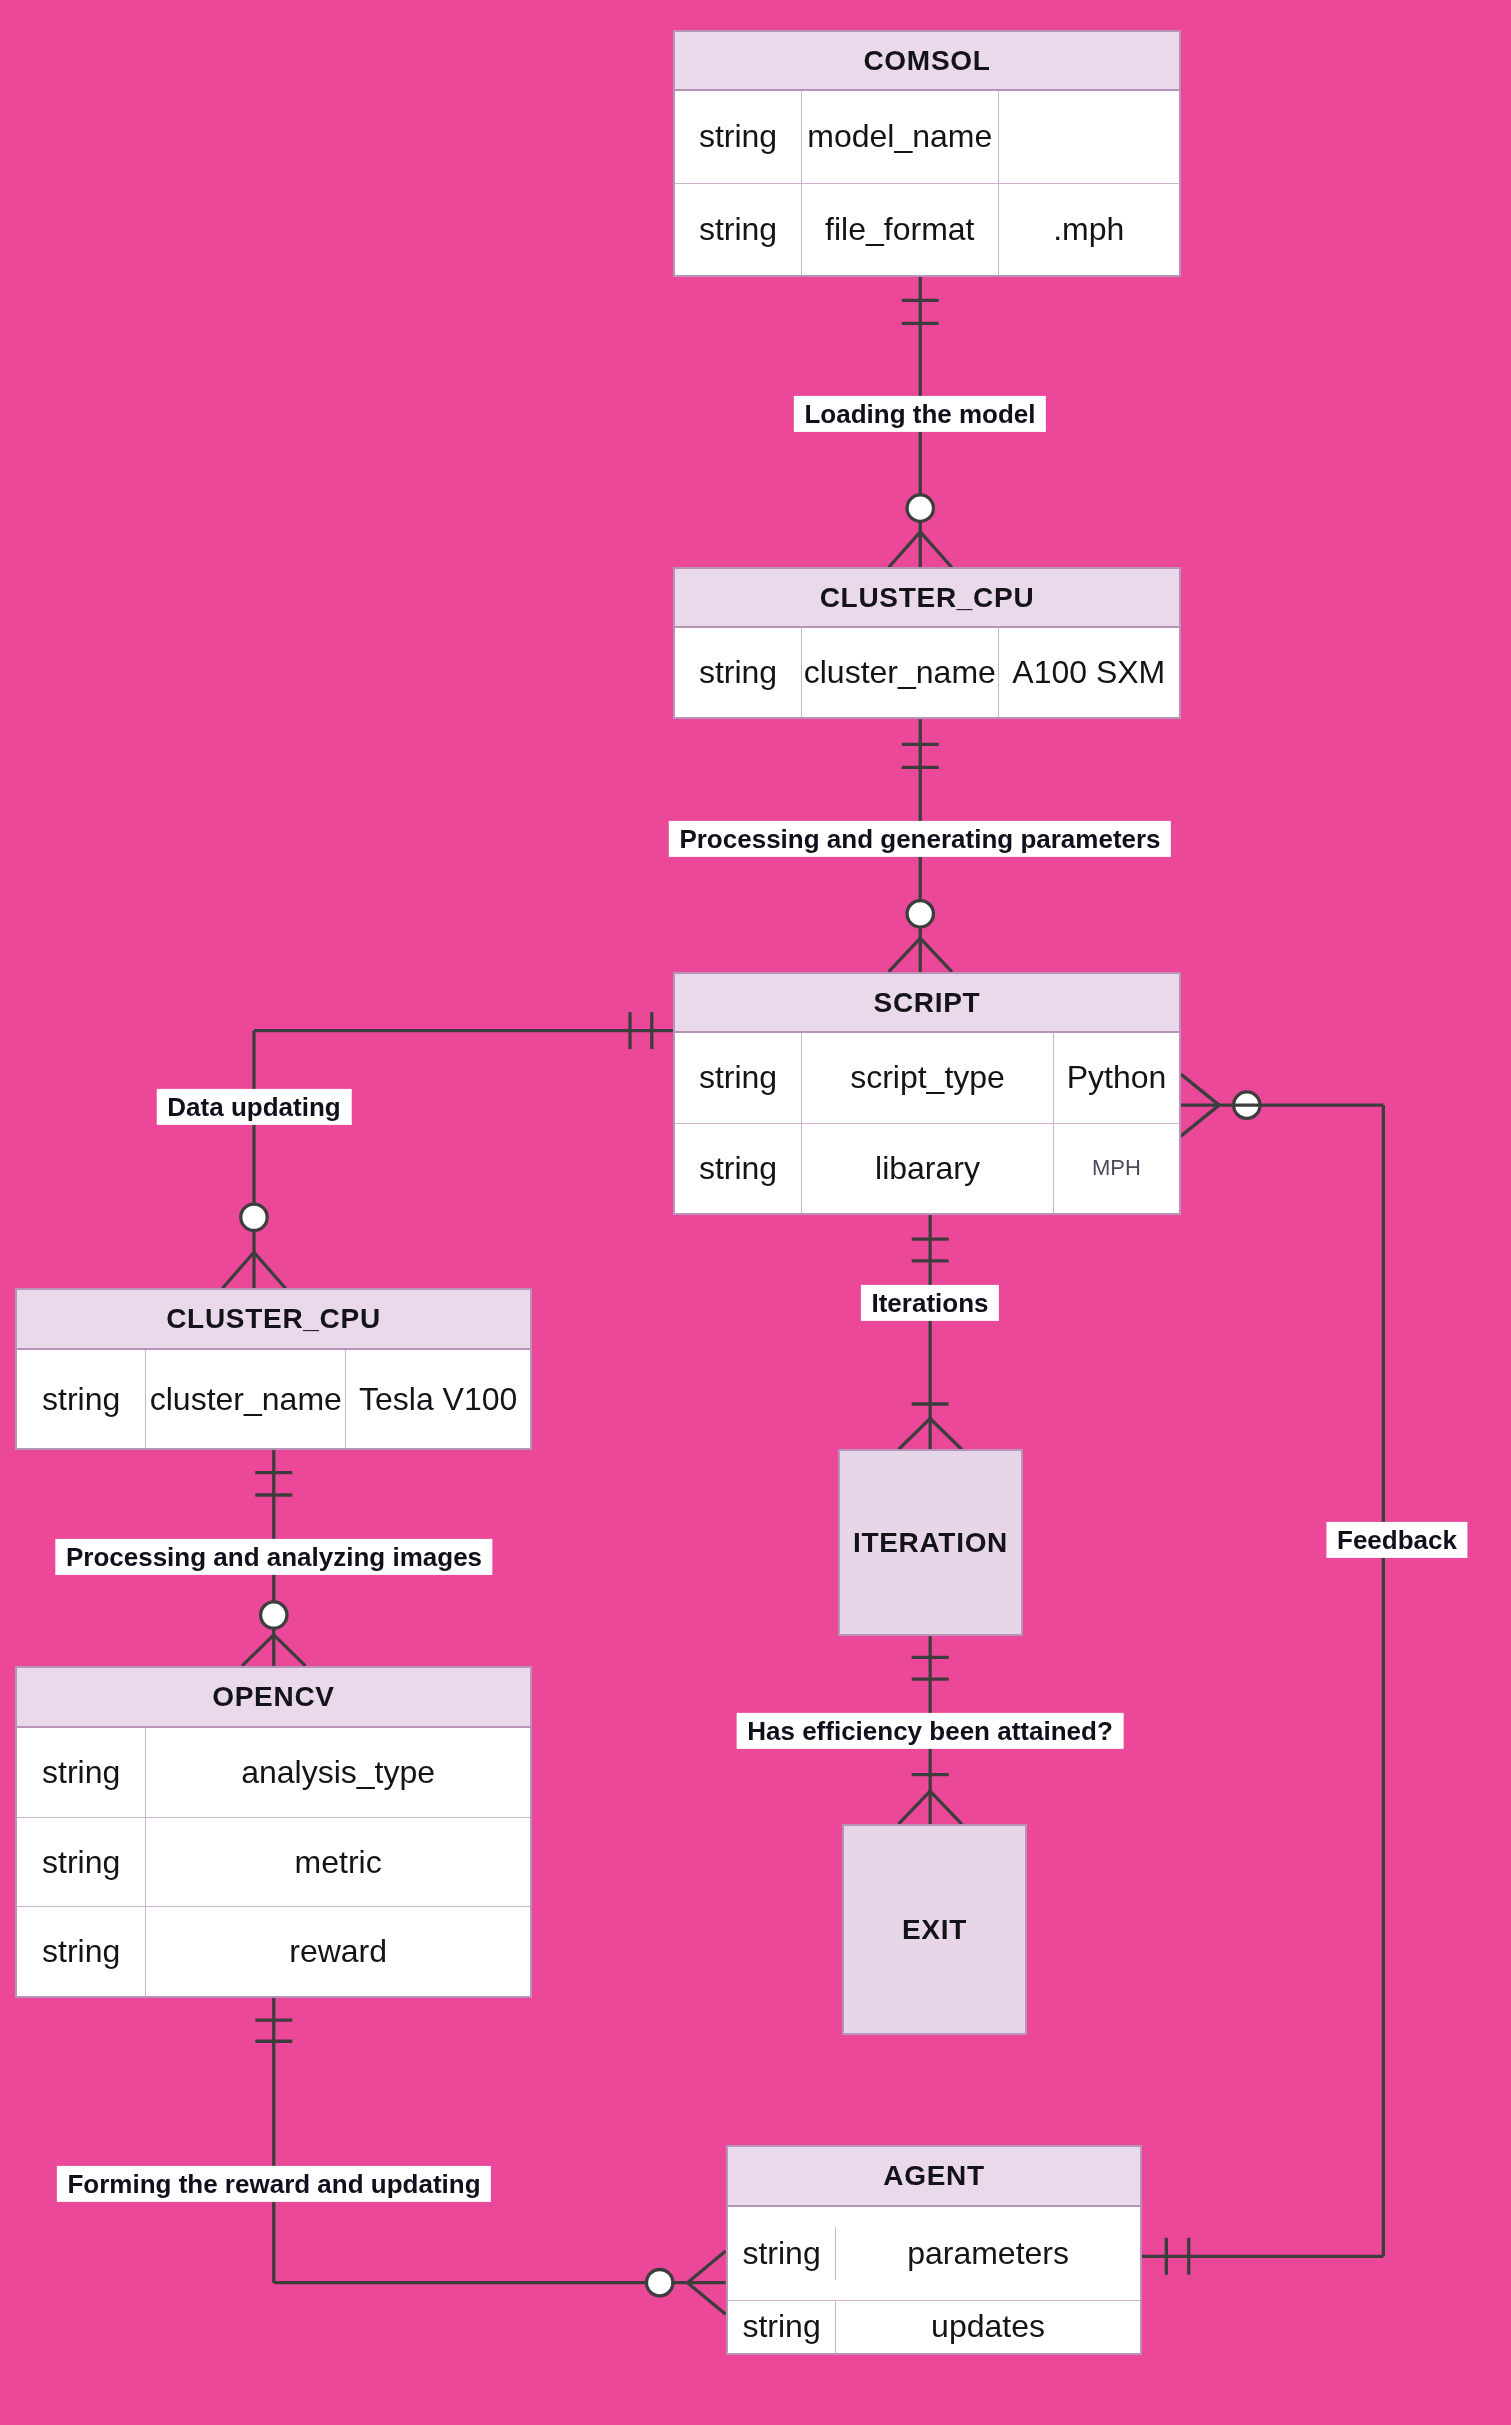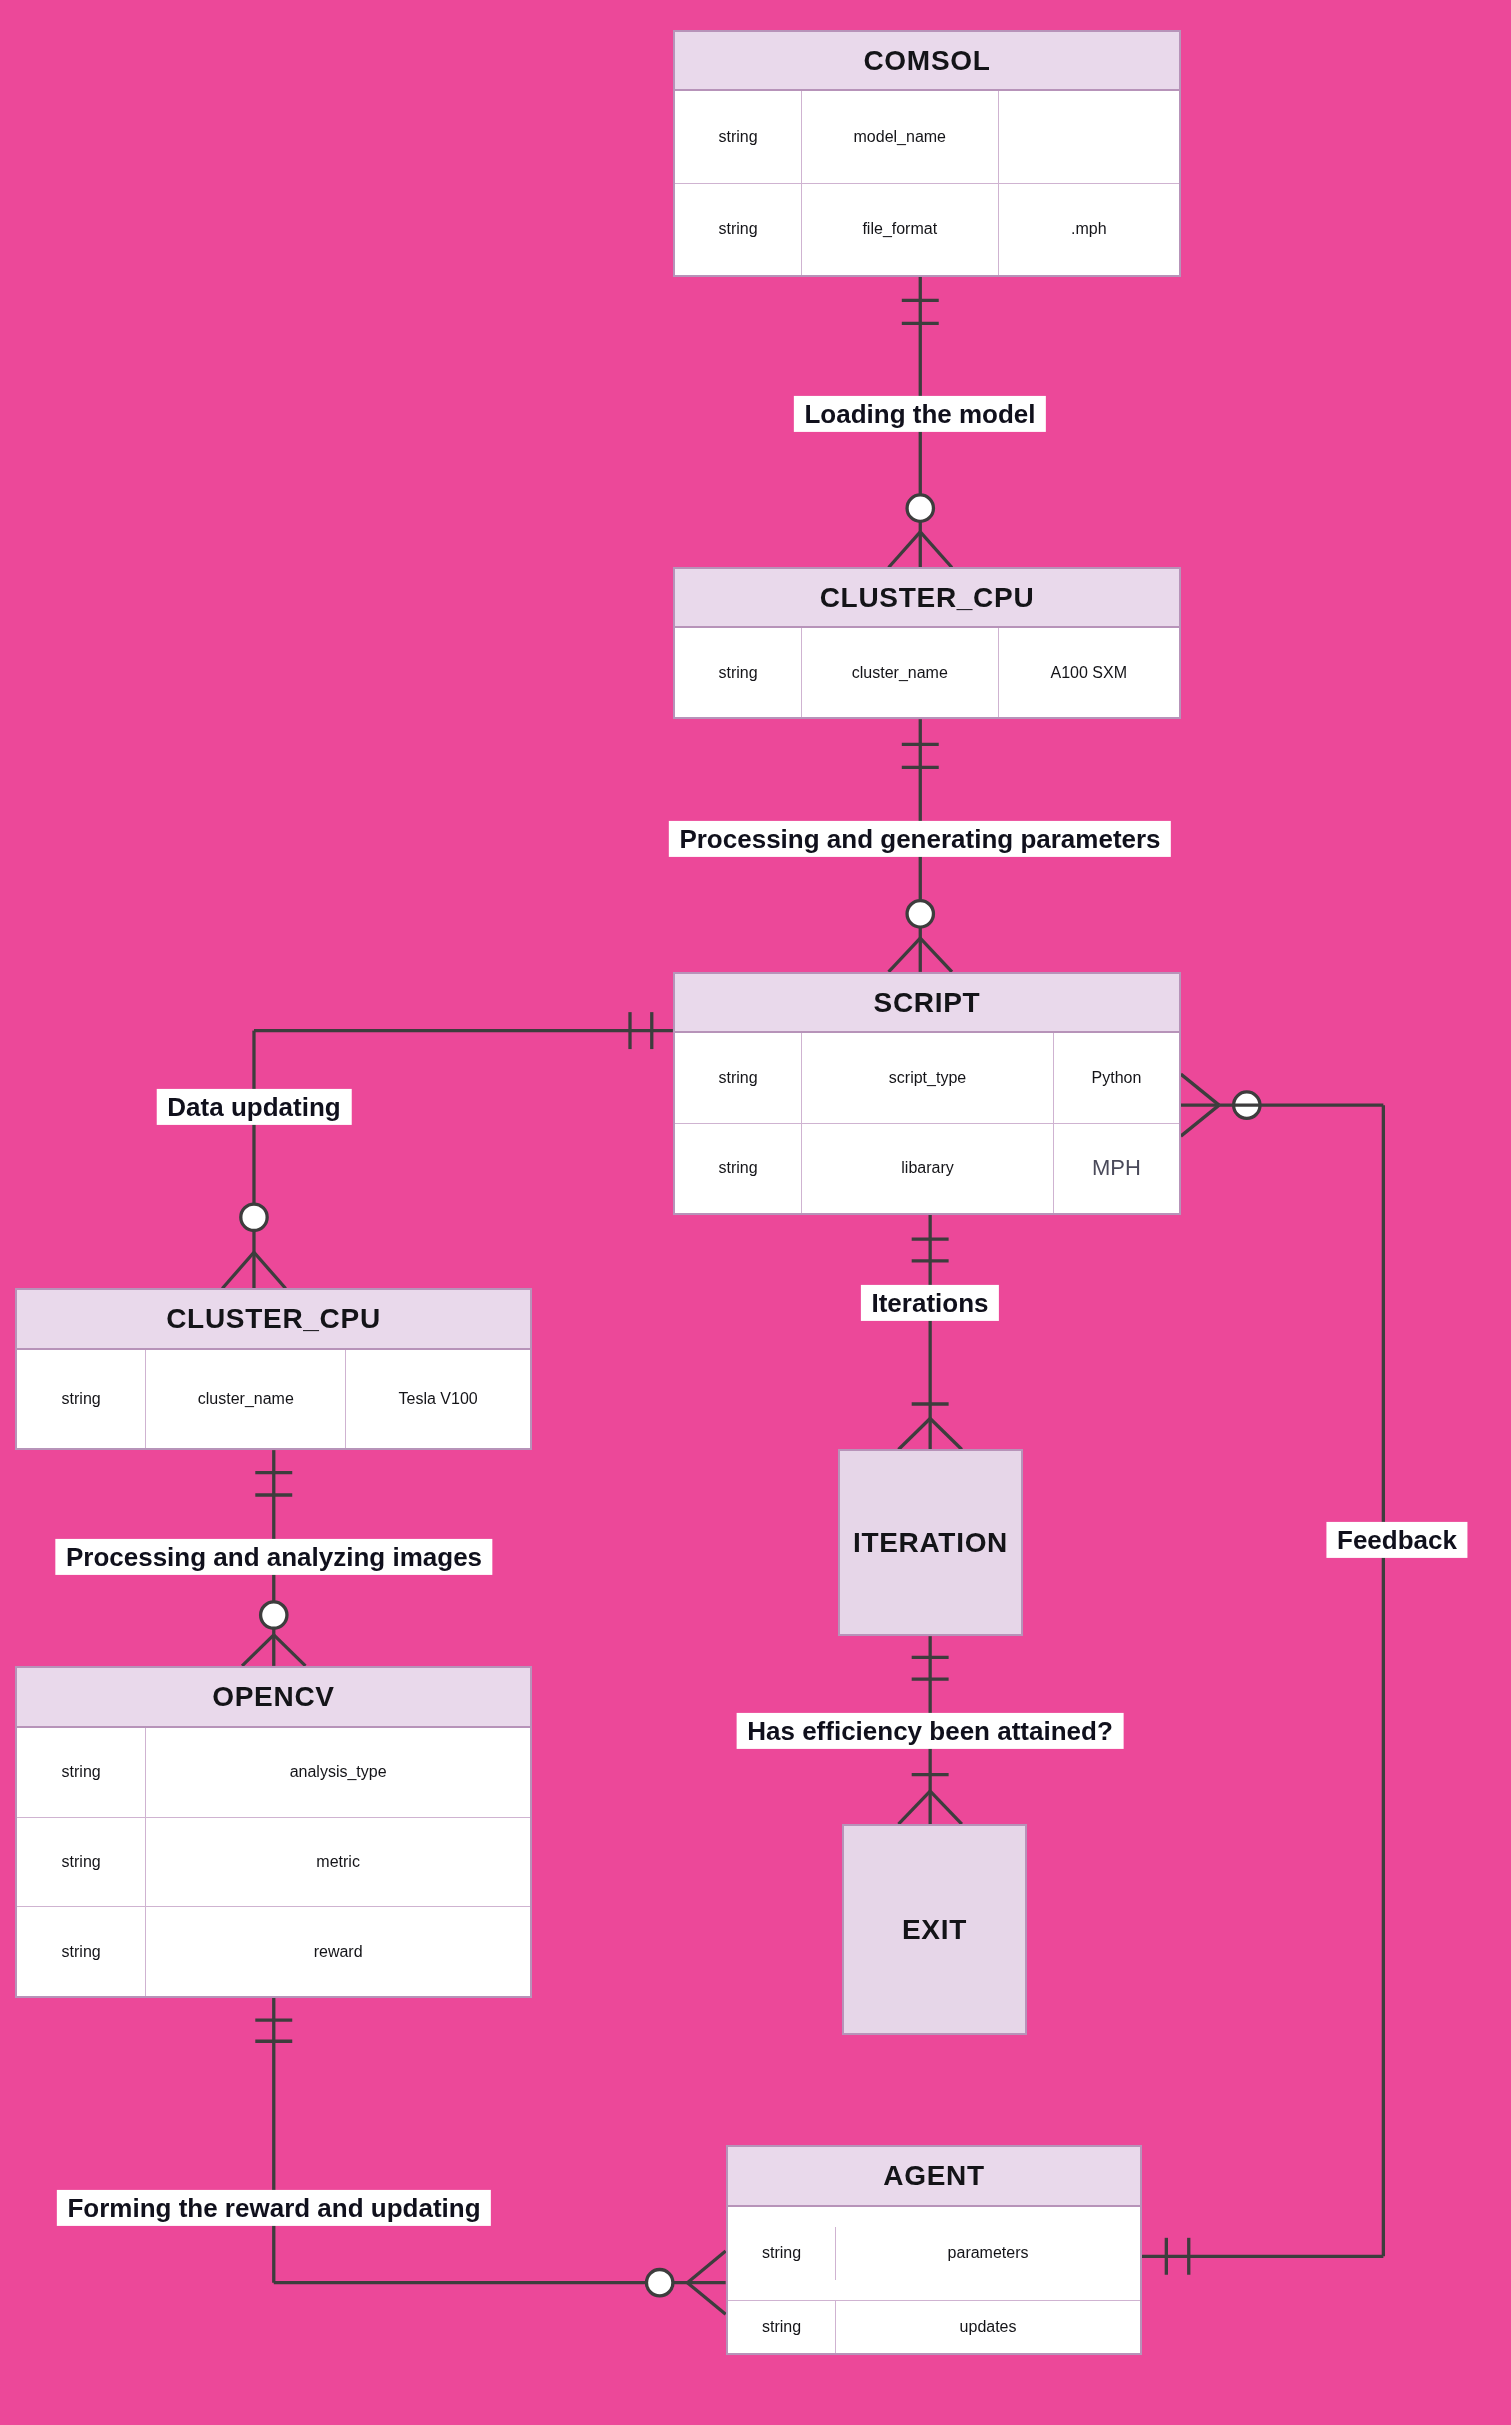--- a/index.html
+++ b/index.html
@@ -22,21 +22,21 @@
   }
   .entity .hd{
     background:var(--hdbg);border-bottom:2px solid var(--bd);
     display:flex;align-items:center;justify-content:center;
     font-weight:700;font-size:28px;letter-spacing:0.7px;flex:0 0 auto;
   }
   .entity .row{display:flex;flex:1 1 0;}
   .entity .row + .row{border-top:1.3px solid var(--bd-in);}
   .entity .c{
     display:flex;align-items:center;justify-content:center;
-    font-size:16px;box-sizing:border-box;padding:2.6px;
+    font-size:32px;box-sizing:border-box;padding:2.6px;
   }
   .entity .c + .c{border-left:1.3px solid var(--bd-in);}
   .c.muted{color:#4a4a5a;font-size:22px;text-align:right;}
   .box{
     position:absolute;z-index:2;background:var(--boxbg);border:2px solid var(--bd);
     display:flex;align-items:center;justify-content:center;
     font-weight:700;font-size:28px;letter-spacing:0.7px;box-sizing:border-box;
   }
   .rlabel{
     position:absolute;z-index:3;transform:translate(-50%,-50%);
@@ -213,17 +213,17 @@
       <div class="c" style="width:74%;">updates</div>
     </div>
   </div>
 
   <div class="rlabel" style="left:920px;top:414px;">Loading the model</div>
   <div class="rlabel" style="left:920px;top:839px;">Processing and generating parameters</div>
   <div class="rlabel" style="left:254px;top:1107px;">Data updating</div>
   <div class="rlabel" style="left:274px;top:1557px;">Processing and analyzing images</div>
   <div class="rlabel" style="left:930px;top:1303px;">Iterations</div>
   <div class="rlabel" style="left:930px;top:1731px;">Has efficiency been attained?</div>
-  <div class="rlabel" style="left:274px;top:2184px;margin-top:24px;">Forming the reward and updating</div>
+  <div class="rlabel" style="left:274px;top:2184px;">Forming the reward and updating</div>
   <div class="rlabel" style="left:1397px;top:1540px;">Feedback</div>
 
 </div>
 
 
 </body></html>

